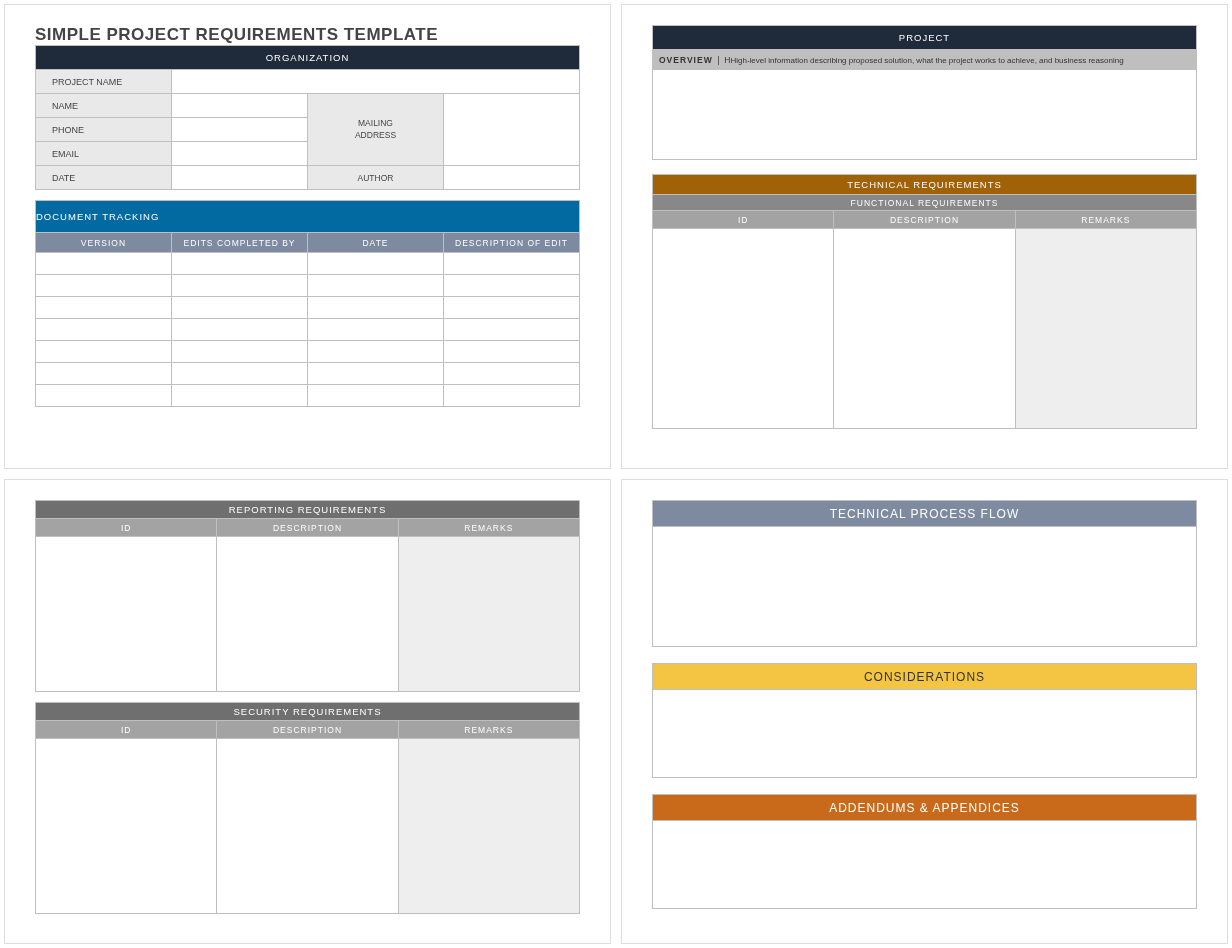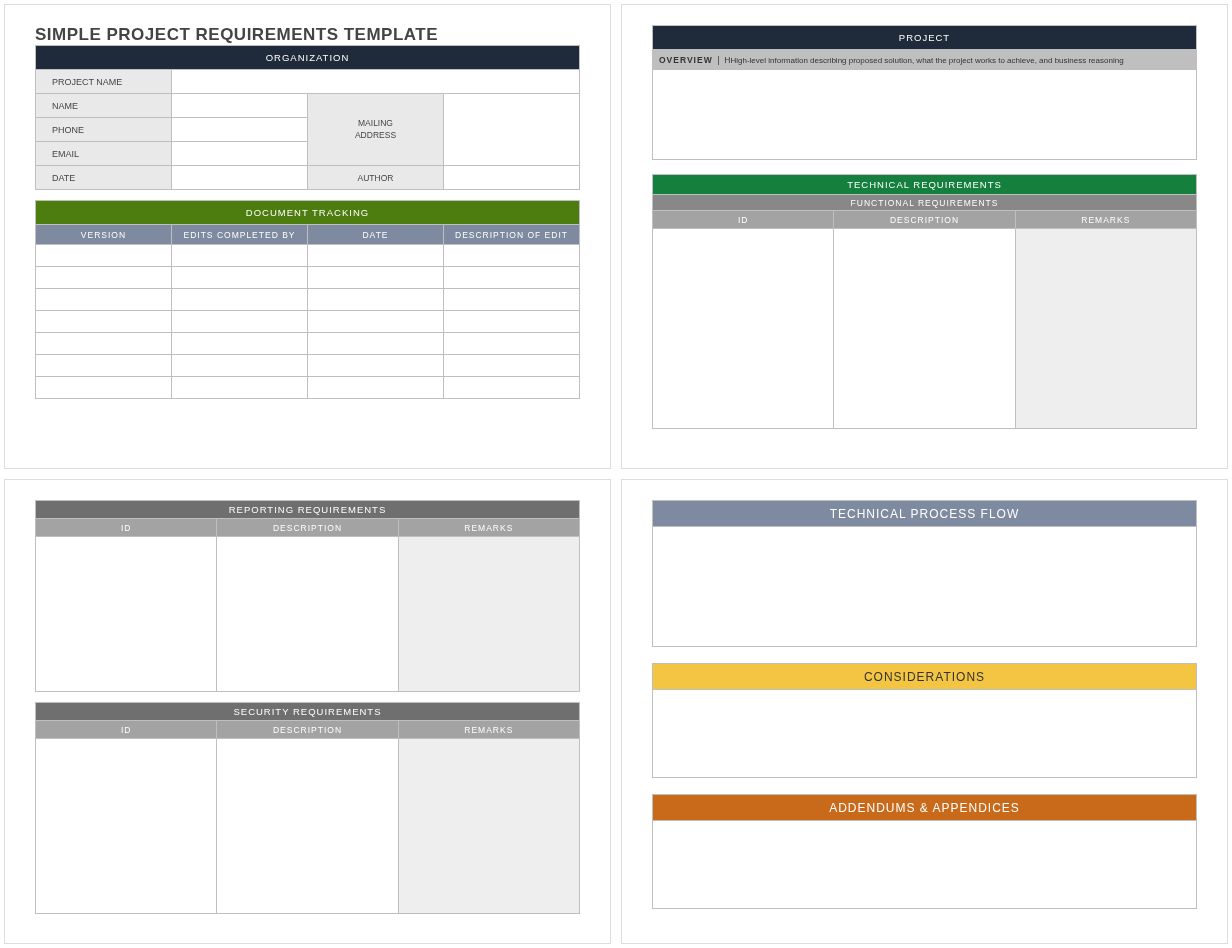--- a/index.html
+++ b/index.html
@@ -23,21 +23,21 @@
   .title {
     font-size: 17px;
     font-weight: bold;
     letter-spacing: 0.5px;
     color: #444;
   }
   table { border-collapse: collapse; width: 100%; table-layout: fixed; }
   td, th { border: 1px solid #bfbfbf; font-size: 9.5px; font-weight: normal; }
 
   .hdr-dark   { background:#1f2b3a; color:#fff; text-align:center; height:24px; letter-spacing:1px;margin-top:44px; }
-  .hdr-blue   { background:#4d7c0f; color:#fff; text-align:center; height:24px; letter-spacing:1px; }
+  .hdr-blue   { background:#0369a1; color:#fff; height:32px; letter-spacing:1px; }
   .hdr-slate  { background:#7d8aa0; color:#fff; text-align:center; height:20px; letter-spacing:1px; font-size:8.5px; }
   .hdr-gray   { background:#6f6f6f; color:#fff; text-align:center; height:20px; letter-spacing:1px; }
   .hdr-gray2  { background:#a3a3a3; color:#fff; text-align:center; height:18px; letter-spacing:1px; font-size:8.5px; }
   .hdr-ltgray { background:#bfbfbf; color:#333; height:20px; padding:0 6px; font-size:8.5px; }
   .hdr-blue2  { background:#7d8aa0; color:#fff; text-align:center; height:26px; letter-spacing:1px; font-size:12px;}
   .hdr-yellow { background:#f4c542; color:#333; text-align:center; height:26px; letter-spacing:1px; font-size:12px;}
   .hdr-orange { background:#c96a1b; color:#fff; text-align:center; height:26px; letter-spacing:1px; font-size:12px;}
 
   .lbl { background:#e9e9e9; padding:0 16px; height:24px; font-size:9px; color:#444; }
   .cell { background:#fff; height:24px; }
@@ -163,21 +163,21 @@
           </tr>
       <tr>
             <td class="cell-tall" style="height:90px"></td>
           </tr>
     </tbody>
       </table>
 
     <table style="margin-top:14px">
       <tbody>
           <tr>
-            <td class="hdr-gray" colspan="3" style="background:#15803d">TECHNICAL REQUIREMENTS</td>
+            <td class="hdr-gray" colspan="3" style="background:#a16207">TECHNICAL REQUIREMENTS</td>
           </tr>
       <tr>
             <td class="hdr-gray" colspan="3" style="background:#888;height:16px;font-size:8.5px">FUNCTIONAL REQUIREMENTS</td>
           </tr>
       <tr>
         <td class="hdr-gray2" style="width:12%">ID</td>
         <td class="hdr-gray2" style="width:50%">DESCRIPTION</td>
         <td class="hdr-gray2">REMARKS</td>
       </tr>
       <tr>

